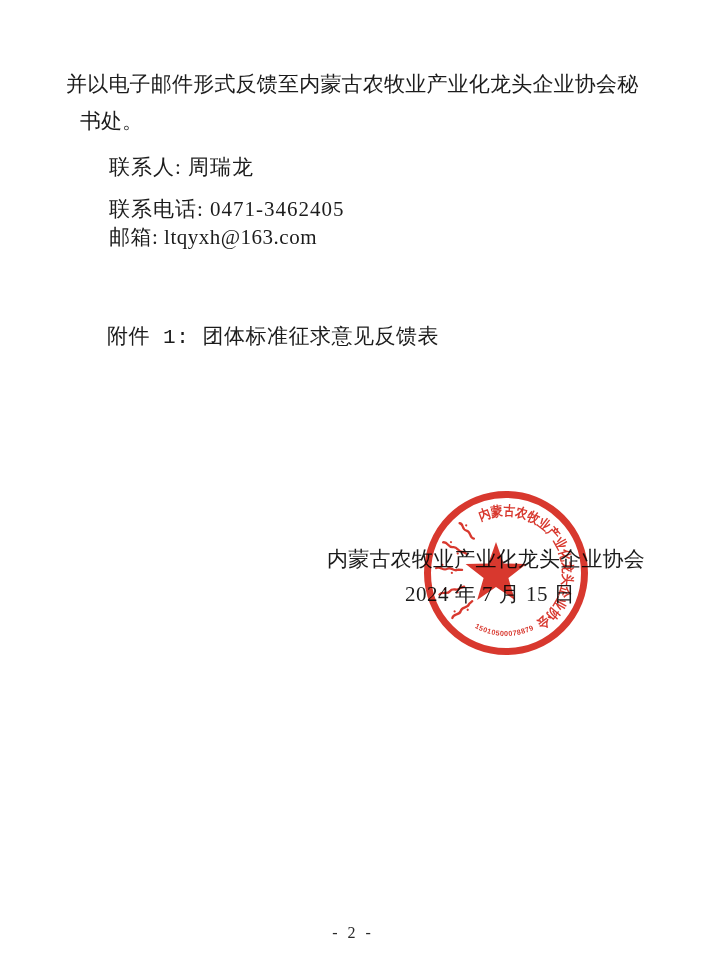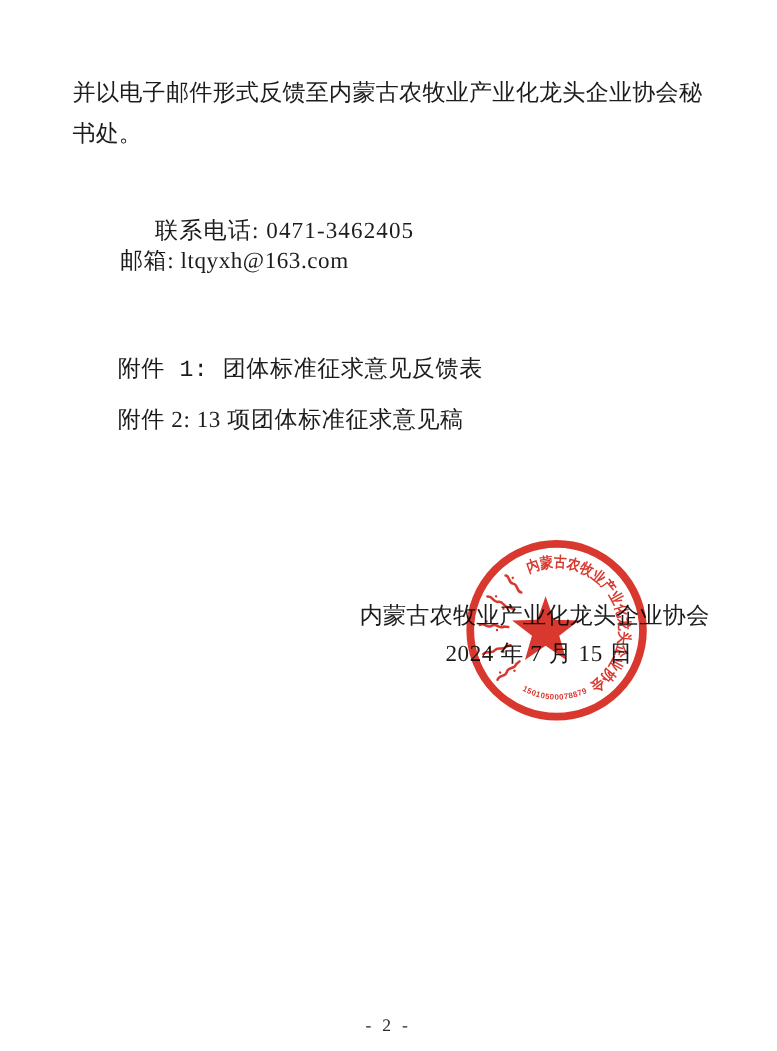--- a/index.html
+++ b/index.html
@@ -17,23 +17,23 @@
     color: #1c1c1c;
   }
   .line {
     position: absolute;
     font-size: 21px;
     line-height: 1.15;
     white-space: pre;
     color: #1c1c1c;
   }
   .body-line1   { left: 66px;  top: 72px;  letter-spacing: 0.2px; }
-  .body-line2   { left: 66px;  top: 109px; }
+  .body-line2   { left: 80px;  top: 109px; }
   .contact-person { left: 109px; top: 155px; letter-spacing: 1px; }
-  .contact-phone  { left: 109px; top: 197px; letter-spacing: 1px; margin-left: 32px; }
+  .contact-phone  { left: 109px; top: 197px; letter-spacing: 1px; }
   .contact-email  { left: 109px; top: 225px; letter-spacing: 0.5px; }
   .attachment-1 { left: 107px; top: 326px; letter-spacing: 0.5px; font-family: Liberation Mono, monospace; }
   .attachment-2 { left: 107px; top: 369px; letter-spacing: 0.5px; }
   .sig-org  { left: 327px; top: 547px; letter-spacing: 0.2px; }
   .sig-date { left: 405px; top: 582px; letter-spacing: 0.5px; }
   .page-number {
     position: absolute;
     left: 0;
     top: 924px;
     width: 100%;
@@ -54,25 +54,25 @@
   .seal svg { display: block; width: 100%; height: 100%; }
 </style>
 </head>
 <body>
 
 <div class="page">
 
   <div class="line body-line1">并以电子邮件形式反馈至内蒙古农牧业产业化龙头企业协会秘</div>
   <div class="line body-line2">书处。</div>
 
+  <div class="line contact-person">联系人: 周瑞龙</div>
   <div class="line contact-phone">联系电话: 0471-3462405</div>
   <div class="line contact-email">邮箱: ltqyxh@163.com</div>
 
   <div class="line attachment-1">附件 1: 团体标准征求意见反馈表</div>
-  <div class="line attachment-2">附件 2: 13 项团体标准征求意见稿</div>
 
   <div class="line sig-org">内蒙古农牧业产业化龙头企业协会</div>
   <div class="line sig-date">2024 年 7 月 15 日</div>
 
   <div class="seal">
     <svg viewBox="0 0 180 180" xmlns="http://www.w3.org/2000/svg">
 
       <circle cx="90" cy="90" r="78.5" fill="none" stroke="#d5281e" stroke-width="7"></circle>
 
       <polygon points="80,59 87.6,80.5 110.4,81.1 92.4,95 98.8,116.9 80,104 61.2,116.9 67.6,95 49.6,81.1 72.4,80.5" fill="#d5281e"></polygon>

